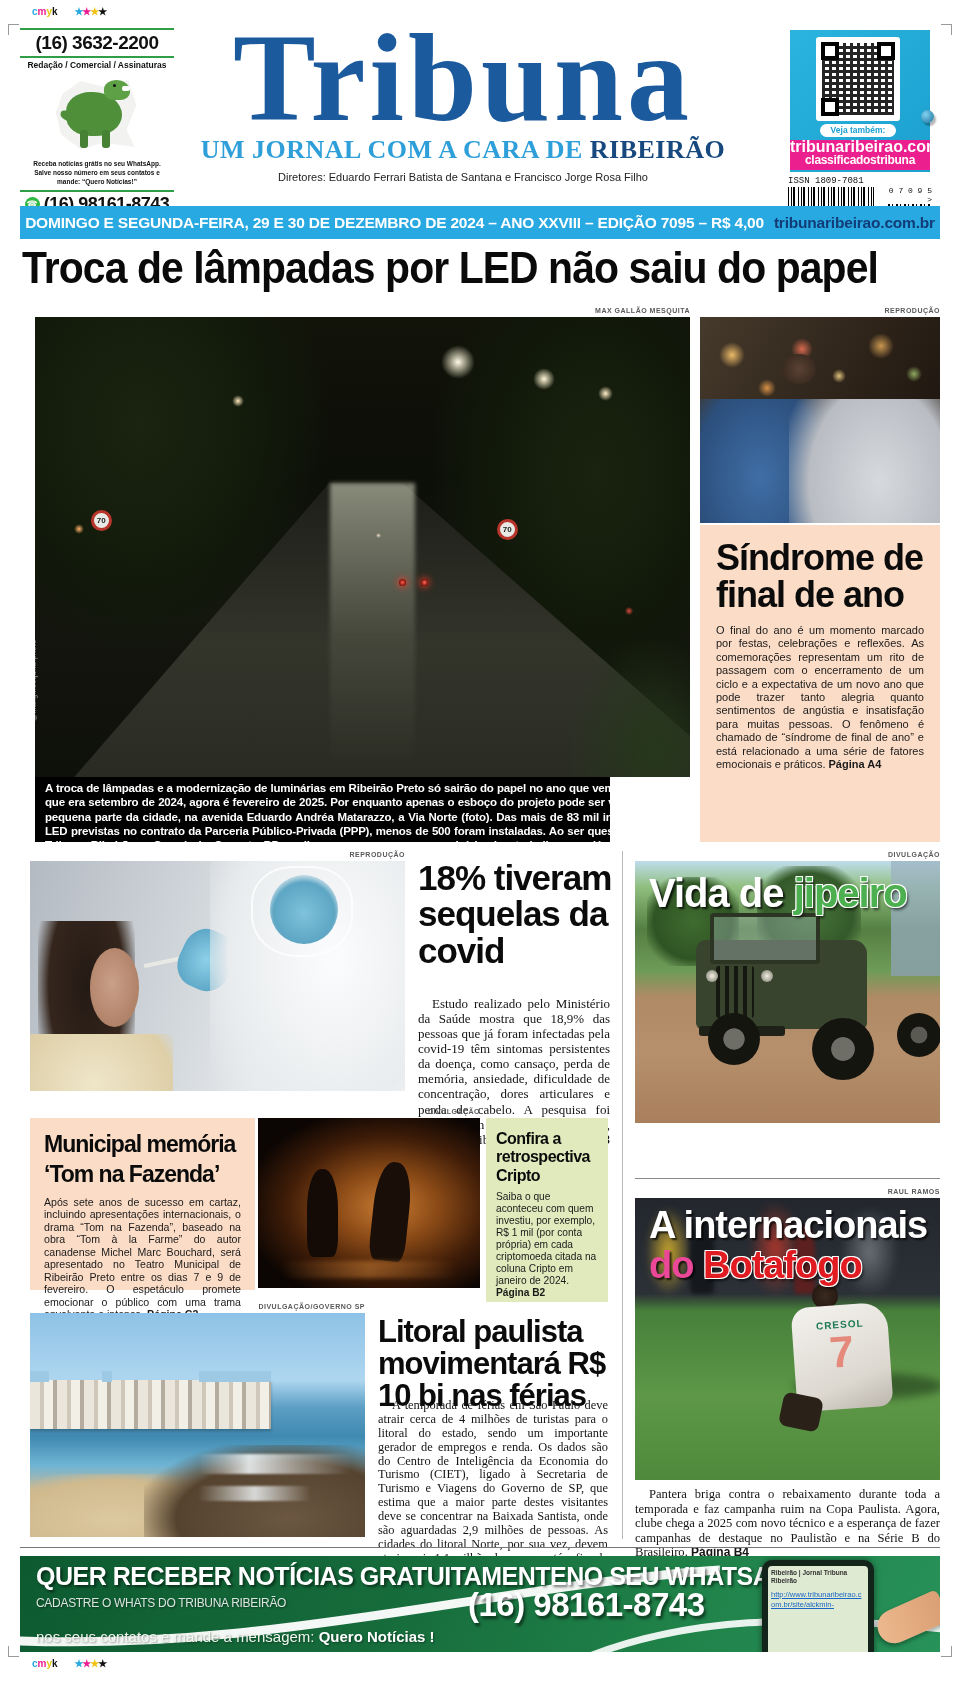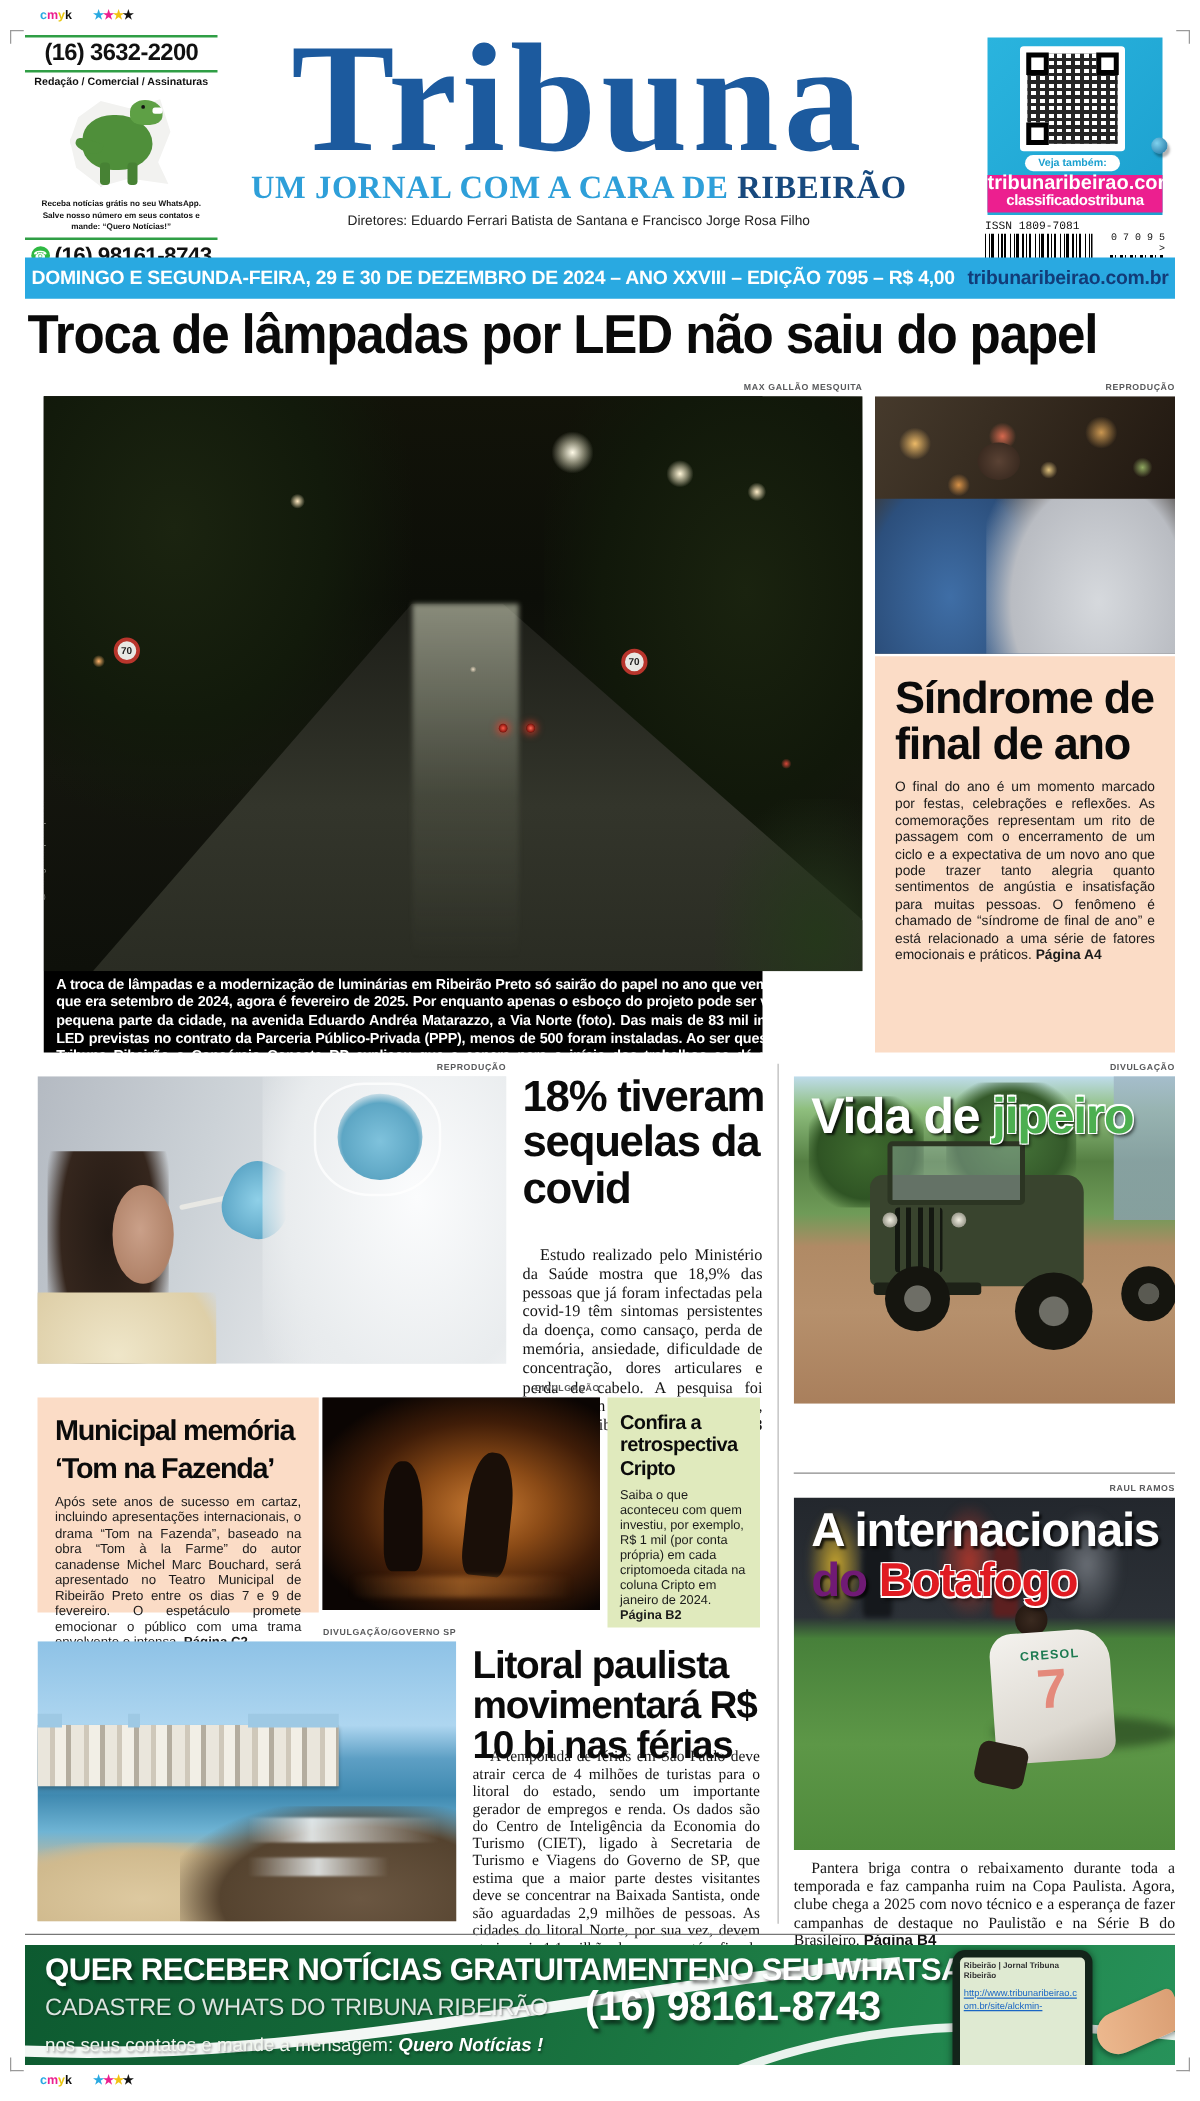--- a/index.html
+++ b/index.html
@@ -242,41 +242,41 @@
     <div class="abs" style="left:52%;top:10%;width:7%;height:24%;background:#5c2020;border-radius:40% 40% 10% 10%;filter:blur(2px);"></div>
     <div class="abs" style="left:52%;top:62%;width:150px;height:26px;background:rgba(20,40,15,.5);border-radius:50%;filter:blur(4px);"></div>
     <div class="abs" style="left:58%;top:30%;width:26px;height:26px;background:radial-gradient(circle,#3a2a20,#241811 80%);border-radius:50%;"></div>
     <div class="abs" style="left:52%;top:38%;width:96px;height:104px;background:linear-gradient(160deg,#f4f2ee 0%,#dcd8d0 70%,#bcb6ac 100%);border-radius:18px 26px 14px 14px;transform:rotate(-4deg);">
       <div style="text-align:center;margin-top:14px;color:#1c7a50;font-size:10px;font-weight:bold;letter-spacing:1px;">CRESOL</div>
       <div style="text-align:center;color:#e4897b;font-size:44px;font-weight:bold;line-height:1;">7</div>
     </div>
     <div class="abs" style="left:48%;top:70%;width:40px;height:34px;background:#2a2118;border-radius:8px;transform:rotate(12deg);"></div>
     <div class="abs overlay-title" style="left:14px;top:8px;font-size:38px;line-height:1.05;">
       <span style="color:#fff;display:block;">A internacionais</span>
-      <span style="color:#701a75;">do </span><span style="color:#e01b22;text-shadow:-1px -1px 0 #fff,1px -1px 0 #fff,-1px 1px 0 #fff,1px 1px 0 #fff,2px 3px 3px rgba(0,0,0,.6);">Botafogo</span>
+      <span style="color:#ec4899;">do </span><span style="color:#e01b22;text-shadow:-1px -1px 0 #fff,1px -1px 0 #fff,-1px 1px 0 #fff,1px 1px 0 #fff,2px 3px 3px rgba(0,0,0,.6);">Botafogo</span>
     </div>
   </div>
   <div class="abs serifbody" style="left:635px;top:1487px;width:305px;font-size:12.6px;">
     <span style="display:inline-block;width:14px;"></span><span>Pantera briga contra o rebaixamento durante toda a temporada e faz campanha ruim na Copa Paulista. Agora, clube chega a 2025 com novo técnico e a esperança de fazer campanhas de destaque no Paulistão e na Série B do Brasileiro. </span><span class="pageref" style="font-family:'Liberation Sans',sans-serif;font-size:12px;">Página B4</span>
   </div>
 
   <div class="abs" style="left:20px;top:1547px;width:920px;height:1px;background:#777;"></div>
 
   <div class="abs" style="left:20px;top:1556px;width:920px;height:96px;overflow:hidden;background:linear-gradient(115deg,#0d5a30 0%,#166b3b 40%,#1f8148 70%,#27925a 100%);">
     <svg width="920" height="96" style="position:absolute;left:0;top:0;">
       <path d="M -20 84 C 240 98 470 30 700 14" stroke="#ffffff" stroke-width="9" fill="none" opacity="0.95"></path>
       <path d="M 560 104 C 660 62 780 56 950 76" stroke="#ffffff" stroke-width="7" fill="none" opacity="0.9"></path>
     </svg>
     <div class="abs" style="left:16px;top:6px;font-size:25px;font-weight:bold;color:#fff;letter-spacing:-0.5px;text-shadow:2px 2px 3px rgba(0,0,0,.55);white-space:nowrap;">
       <span>QUER RECEBER NOTÍCIAS GRATUITAMENTE</span><span>NO SEU WHATSAPP?</span>
     </div>
-    <div class="abs" style="left:16px;top:40px;font-size:19px;color:rgba(255,255,255,.85);letter-spacing:-0.3px;text-shadow:1px 1px 2px rgba(0,0,0,.45);white-space:nowrap;">CADASTRE O WHATS DO TRIBUNA RIBEIRÃO</div>
+    <div class="abs" style="left:16px;top:40px;font-size:12px;color:rgba(255,255,255,.85);letter-spacing:-0.3px;text-shadow:1px 1px 2px rgba(0,0,0,.45);white-space:nowrap;">CADASTRE O WHATS DO TRIBUNA RIBEIRÃO</div>
     <div class="abs" style="left:448px;top:30px;font-size:33px;font-weight:bold;color:#fff;letter-spacing:-0.5px;text-shadow:2px 3px 3px rgba(0,0,0,.55);white-space:nowrap;">(16) 98161-8743</div>
     <div class="abs" style="left:16px;top:72px;font-size:15px;color:#f2f7f0;white-space:nowrap;text-shadow:1px 1px 2px rgba(0,0,0,.4);">
-      <span>nos seus contatos e mande a mensagem: </span><span style="font-weight:bold;color:#fff;font-style:italic;">Quero Notícias !</span>
+      <span>nos seus contatos e mande a mensagem: </span><span style="font-weight:bold;color:#fff;">Quero Notícias !</span>
     </div>
 
     <div class="abs" style="left:742px;top:4px;width:112px;height:120px;background:#13241a;border-radius:10px;box-shadow:0 0 6px rgba(0,0,0,.5);">
       <div class="abs" style="left:6px;top:6px;width:100px;height:108px;background:#dfead2;border-radius:4px;padding:3px;box-sizing:border-box;overflow:hidden;">
         <div style="font-size:6.5px;font-weight:bold;color:#333;line-height:1.3;">Ribeirão | Jornal Tribuna Ribeirão</div>
         <div style="font-size:7.5px;color:#1a66c4;text-decoration:underline;line-height:1.35;margin-top:4px;word-break:break-all;">http://www.tribunaribeirao.com.br/site/alckmin-</div>
       </div>
     </div>
     <div class="abs" style="left:856px;top:46px;width:70px;height:34px;background:linear-gradient(100deg,#edb98f,#d99d72);border-radius:18px 6px 6px 18px;transform:rotate(-24deg);box-shadow:-2px 2px 4px rgba(0,0,0,.35);"></div>
   </div>

